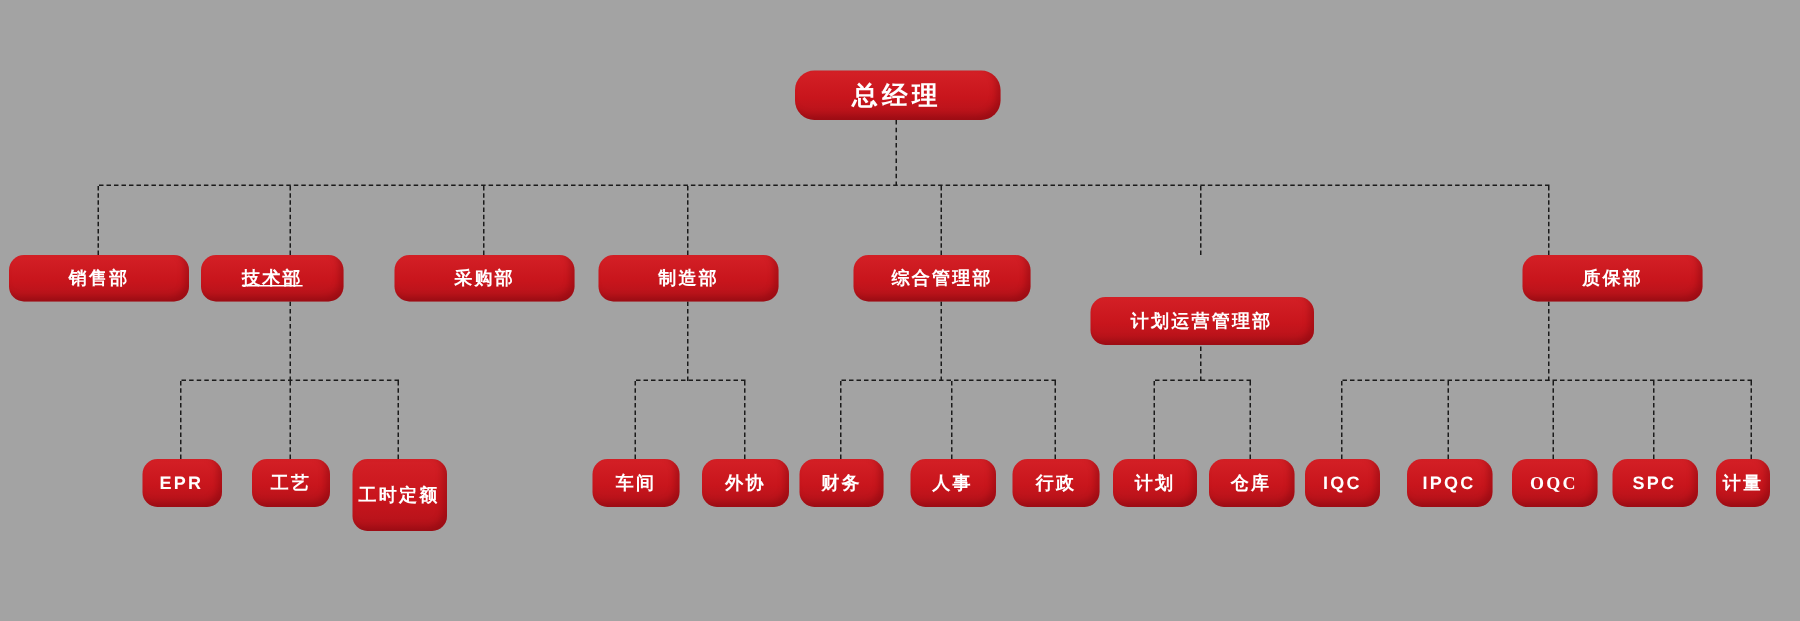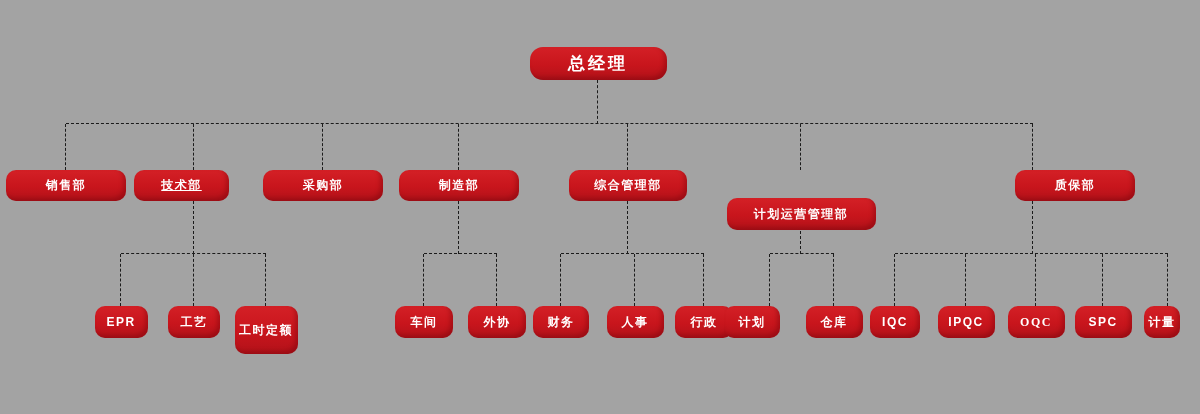--- a/index.html
+++ b/index.html
@@ -95,21 +95,21 @@
       <div class="node" style="left: 234.5px; top: 306px; width: 63px; height: 48px;">工时定额</div>
       <div class="node" style="left: 263px; top: 170px; width: 120px; height: 31px;">采购部</div>
       <div class="node" style="left: 399px; top: 170px; width: 120px; height: 31px;">制造部</div>
       <div class="node" style="left: 395px; top: 306px; width: 58px; height: 32px;">车间</div>
       <div class="node" style="left: 468px; top: 306px; width: 58px; height: 32px;">外协</div>
       <div class="node" style="left: 569px; top: 170px; width: 118px; height: 31px;">综合管理部</div>
       <div class="node" style="left: 533px; top: 306px; width: 56px; height: 32px;">财务</div>
       <div class="node" style="left: 606.5px; top: 306px; width: 57px; height: 32px;">人事</div>
       <div class="node" style="left: 675px; top: 306px; width: 58px; height: 32px;">行政</div>
       <div class="node" style="left: 726.5px; top: 170px; width: 149px; height: 32px; margin-top: 28px;">计划运营管理部</div>
-      <div class="node" style="left: 724px; top: 306px; width: 56px; height: 32px;">计划</div>
+      <div class="node" style="left: 742px; top: 306px; width: 56px; height: 32px;">计划</div>
       <div class="node" style="left: 805.5px; top: 306px; width: 57px; height: 32px;">仓库</div>
       <div class="node" style="left: 973px; top: 170px; width: 120px; height: 31px; margin-left: 42px;">质保部</div>
       <div class="node" style="left: 870px; top: 306px; width: 50px; height: 32px;">IQC</div>
       <div class="node" style="left: 937.5px; top: 306px; width: 57px; height: 32px;">IPQC</div>
       <div class="node" style="left: 1007.5px; top: 306px; width: 57px; height: 32px; font-family: Liberation Serif, serif;">OQC</div>
       <div class="node" style="left: 1074.5px; top: 306px; width: 57px; height: 32px; text-align: right;">SPC</div>
       <div class="node" style="left: 1144px; top: 306px; width: 36px; height: 32px; text-align: center;">计量</div>
     </div>
 </div>
 

